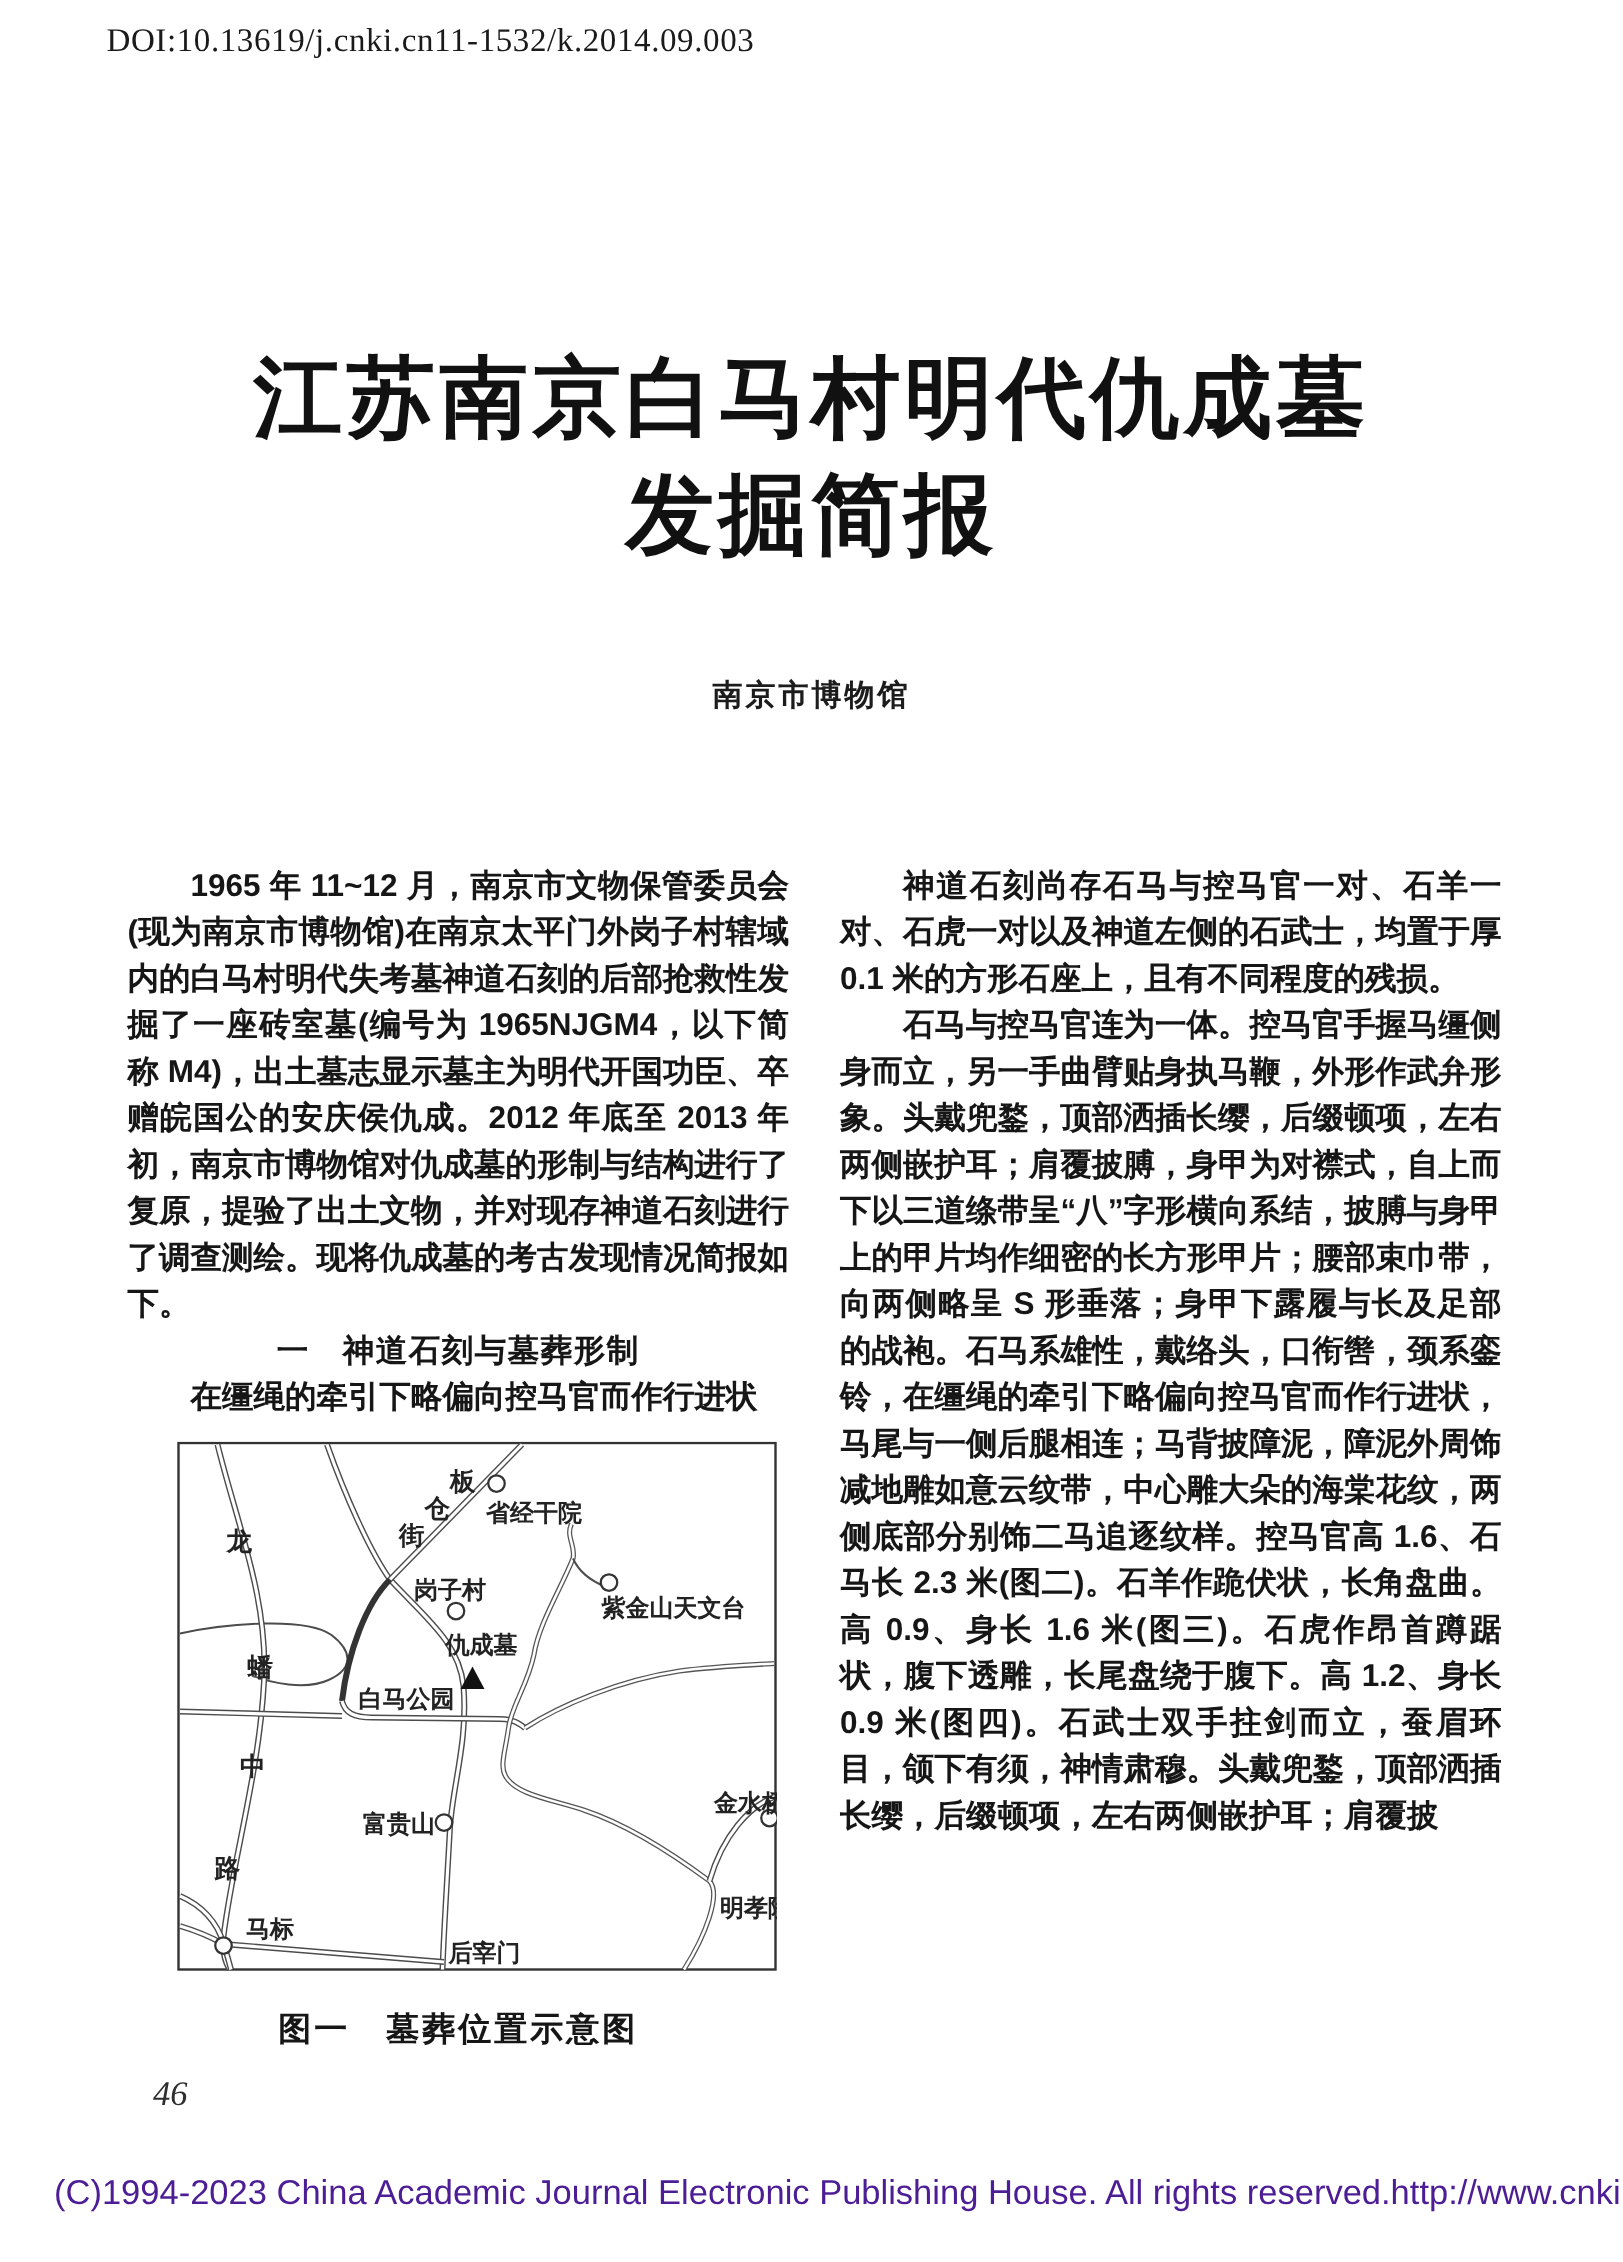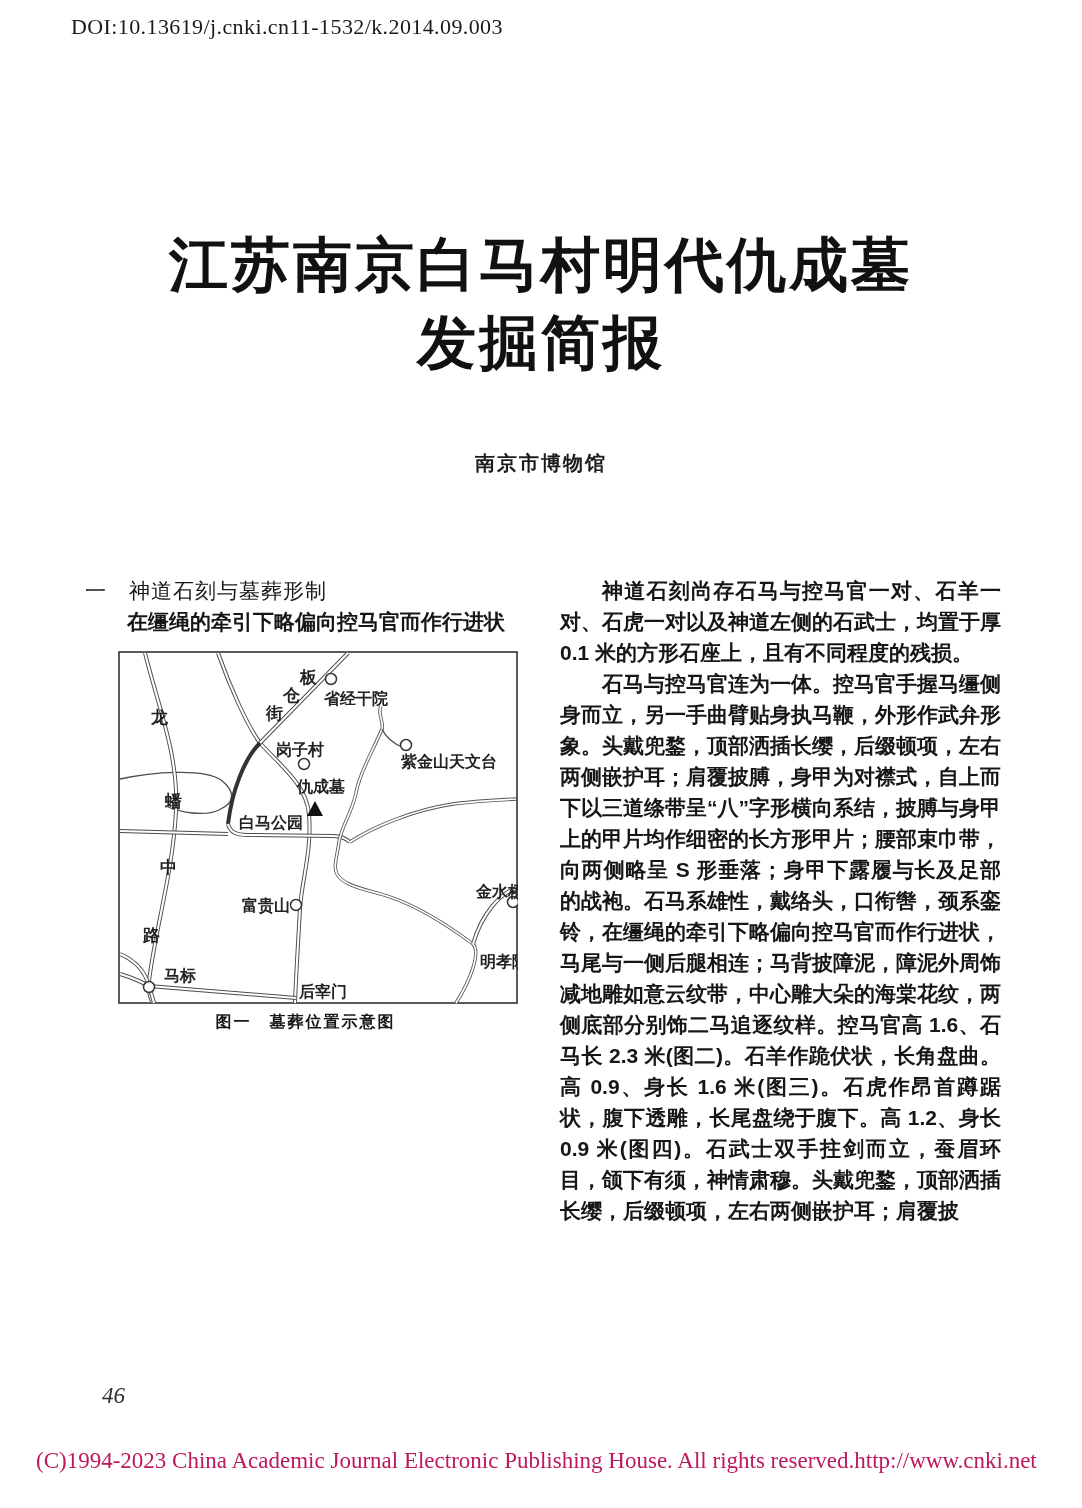--- a/index.html
+++ b/index.html
@@ -26,64 +26,65 @@
     position:absolute;top:575px;left:85px;width:916px;
     display:flex;gap:34px;
   }
   .col{
     width:441px;font-size:21px;line-height:31px;
     text-align:justify;font-weight:600;color:#161616;
   }
   .col p{margin:0;}
   .indent{text-indent:2em;}
   .section-heading{
-    font-weight:400;margin:14px 0 15px 0;
+    text-align:center;font-weight:700;margin:14px 0 15px 0;
     letter-spacing:1px;
   }
   figure{margin:14px 0 0 0;}
   .map-frame{margin-left:33px;display:block;}
   figcaption{
-    text-align:center;font-weight:800;font-size:16px;
-    margin-top:2px;letter-spacing:2px;
+    text-align:center;font-weight:800;font-size:22px;
+    margin-top:23px;letter-spacing:2px;
   }
   .map-label{font-size:16px;font-weight:600;fill:#222;}
   .map-label-big{font-size:17px;font-weight:600;fill:#222;}
   .road-o{fill:none;stroke:#4c4c4c;stroke-width:4;}
   .road-i{fill:none;stroke:#ffffff;stroke-width:2.1;}
   .river-o{fill:none;stroke:#555;stroke-width:3.4;}
   .river-i{fill:none;stroke:#ffffff;stroke-width:1.7;}
   .line-thin{fill:none;stroke:#4c4c4c;stroke-width:1.3;}
   .road-dark{fill:none;stroke:#333;stroke-width:4;}
   .marker{fill:#ffffff;stroke:#333;stroke-width:1.5;}
   .page-number{
     position:absolute;left:92px;top:1383px;
     font-family:"Liberation Serif", serif;font-style:italic;
     font-size:23px;color:#2e2e2e;margin-left:10px;
   }
   .footer{
     position:absolute;left:36px;right:54px;top:1448px;
     display:flex;justify-content:space-between;
-    font-family:Liberation Serif, serif;
-    font-size:23px;color:#be185d;white-space:nowrap;
+    font-family:Liberation Sans, sans-serif;
+    font-size:23px;color:#4c1d95;white-space:nowrap;
   }
 </style>
 </head>
 <body>
 
 <div class="doi">DOI:10.13619/j.cnki.cn11-1532/k.2014.09.003</div>
 
 <div class="title">
   <div>江苏南京白马村明代仇成墓</div>
   <div>发掘简报</div>
 </div>
 
 <div class="author">南京市博物馆</div>
 
 <div class="columns">
   <div class="col">
+    <p class="indent">1965 年 11~12 月，南京市文物保管委员会(现为南京市博物馆)在南京太平门外岗子村辖域内的白马村明代失考墓神道石刻的后部抢救性发掘了一座砖室墓(编号为 1965NJGM4，以下简称 M4)，出土墓志显示墓主为明代开国功臣、卒赠皖国公的安庆侯仇成。2012 年底至 2013 年初，南京市博物馆对仇成墓的形制与结构进行了复原，提验了出土文物，并对现存神道石刻进行了调查测绘。现将仇成墓的考古发现情况简报如下。</p>
     <p class="section-heading">一　神道石刻与墓葬形制</p>
     <p class="indent">在缰绳的牵引下略偏向控马官而作行进状</p>
 
     <figure>
       <svg class="map-frame" width="400" height="353" viewBox="0 0 400 353" xmlns="http://www.w3.org/2000/svg">
 
         <rect x="1" y="1" width="398" height="351" fill="#fff" stroke="#333" stroke-width="1.6"></rect>
 
         <g>
 

